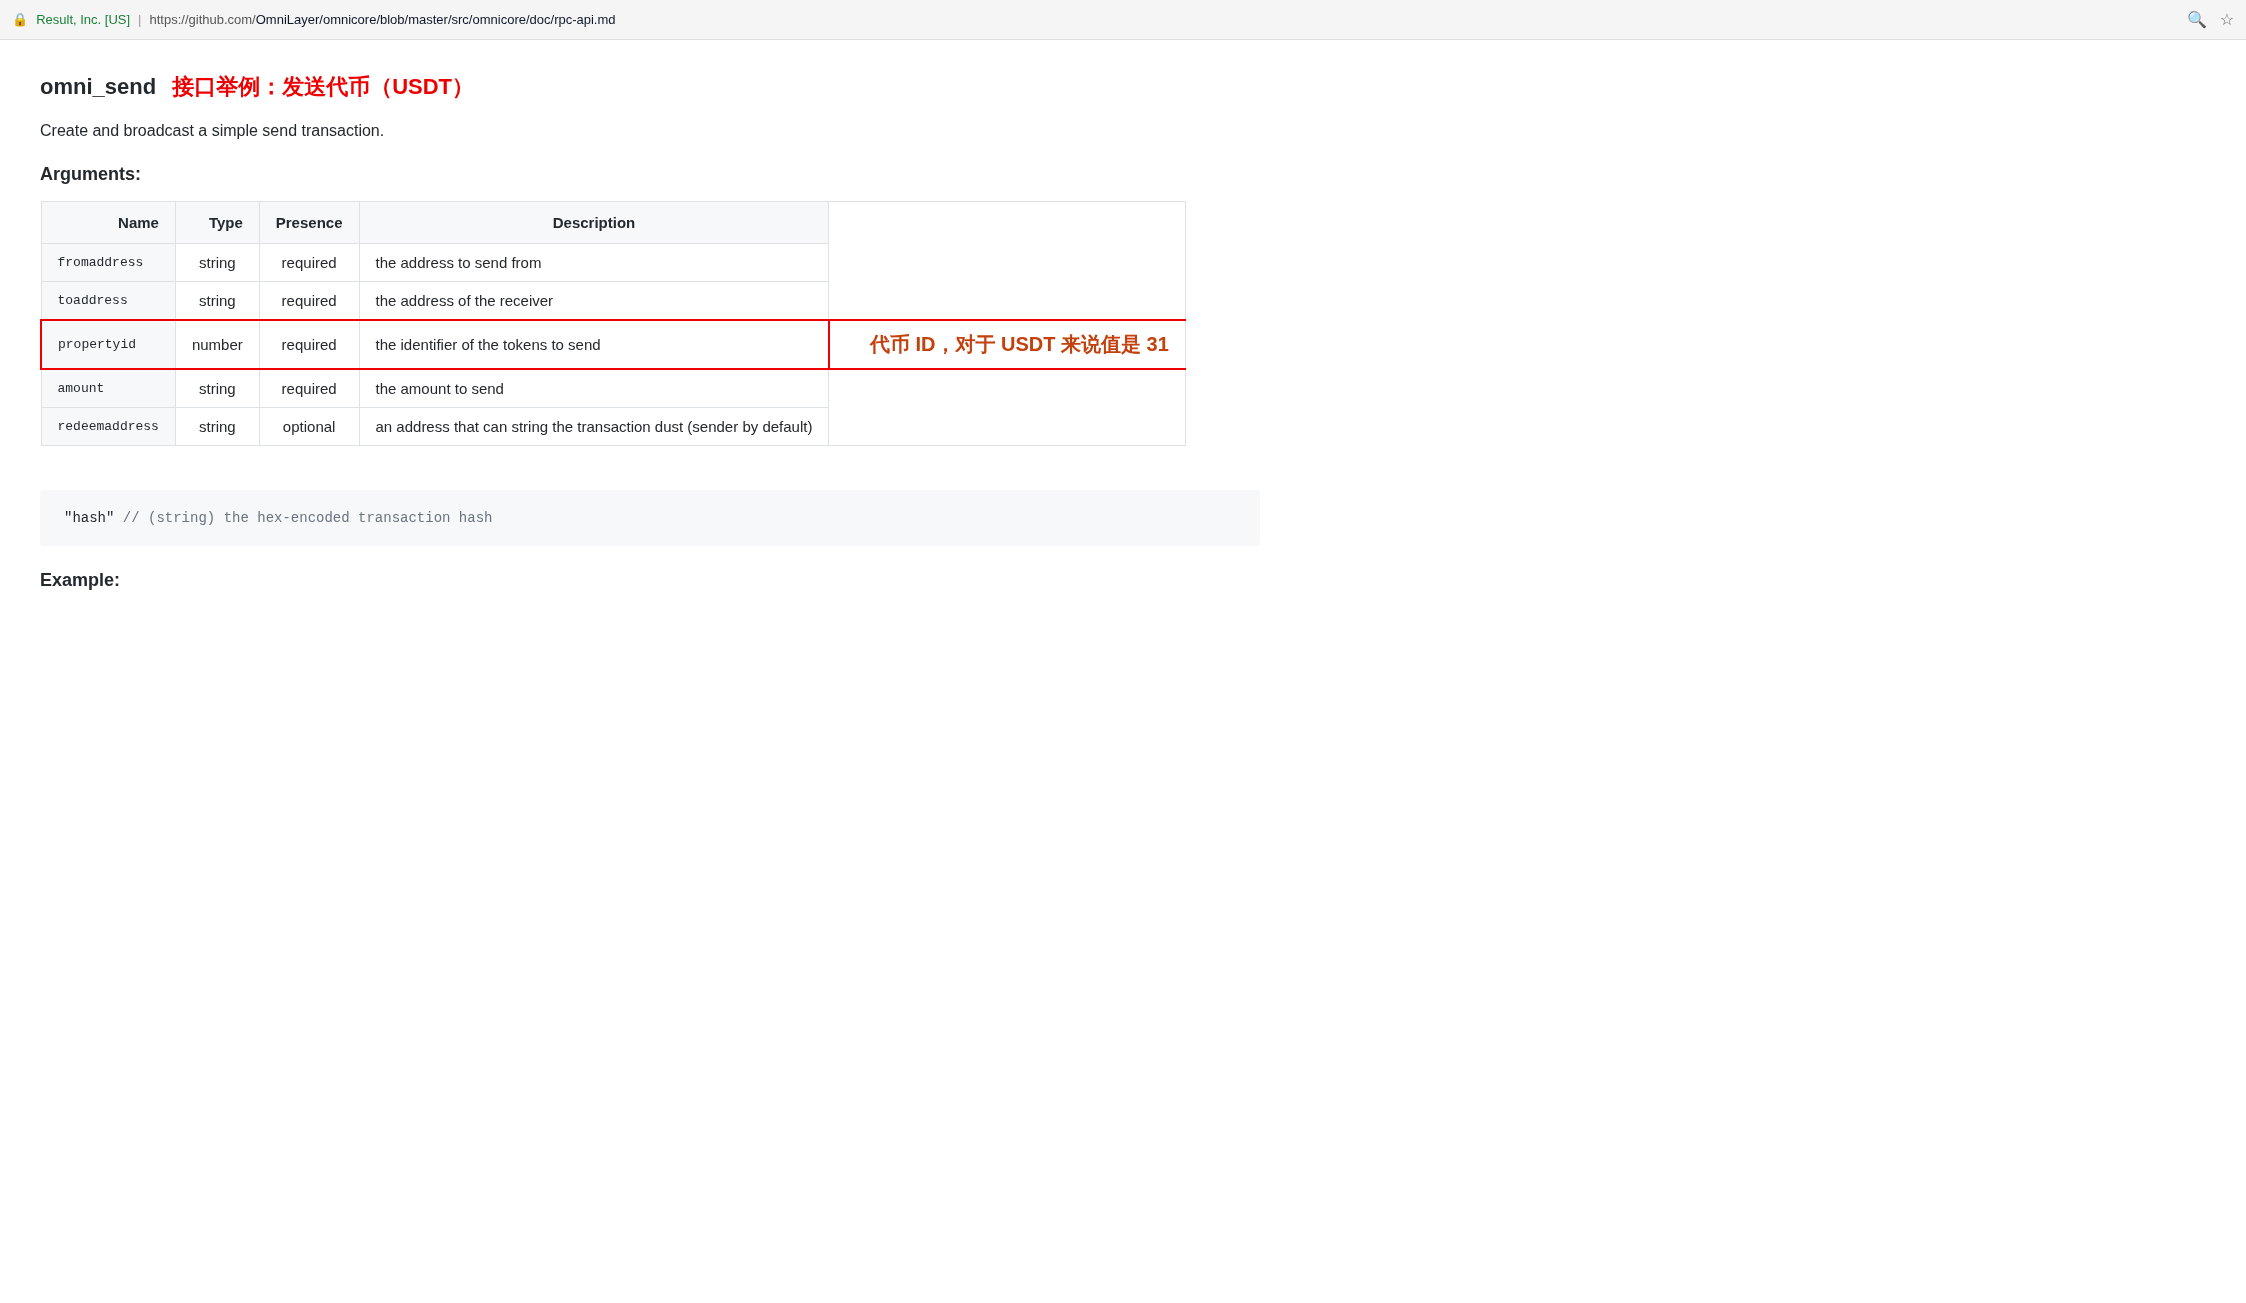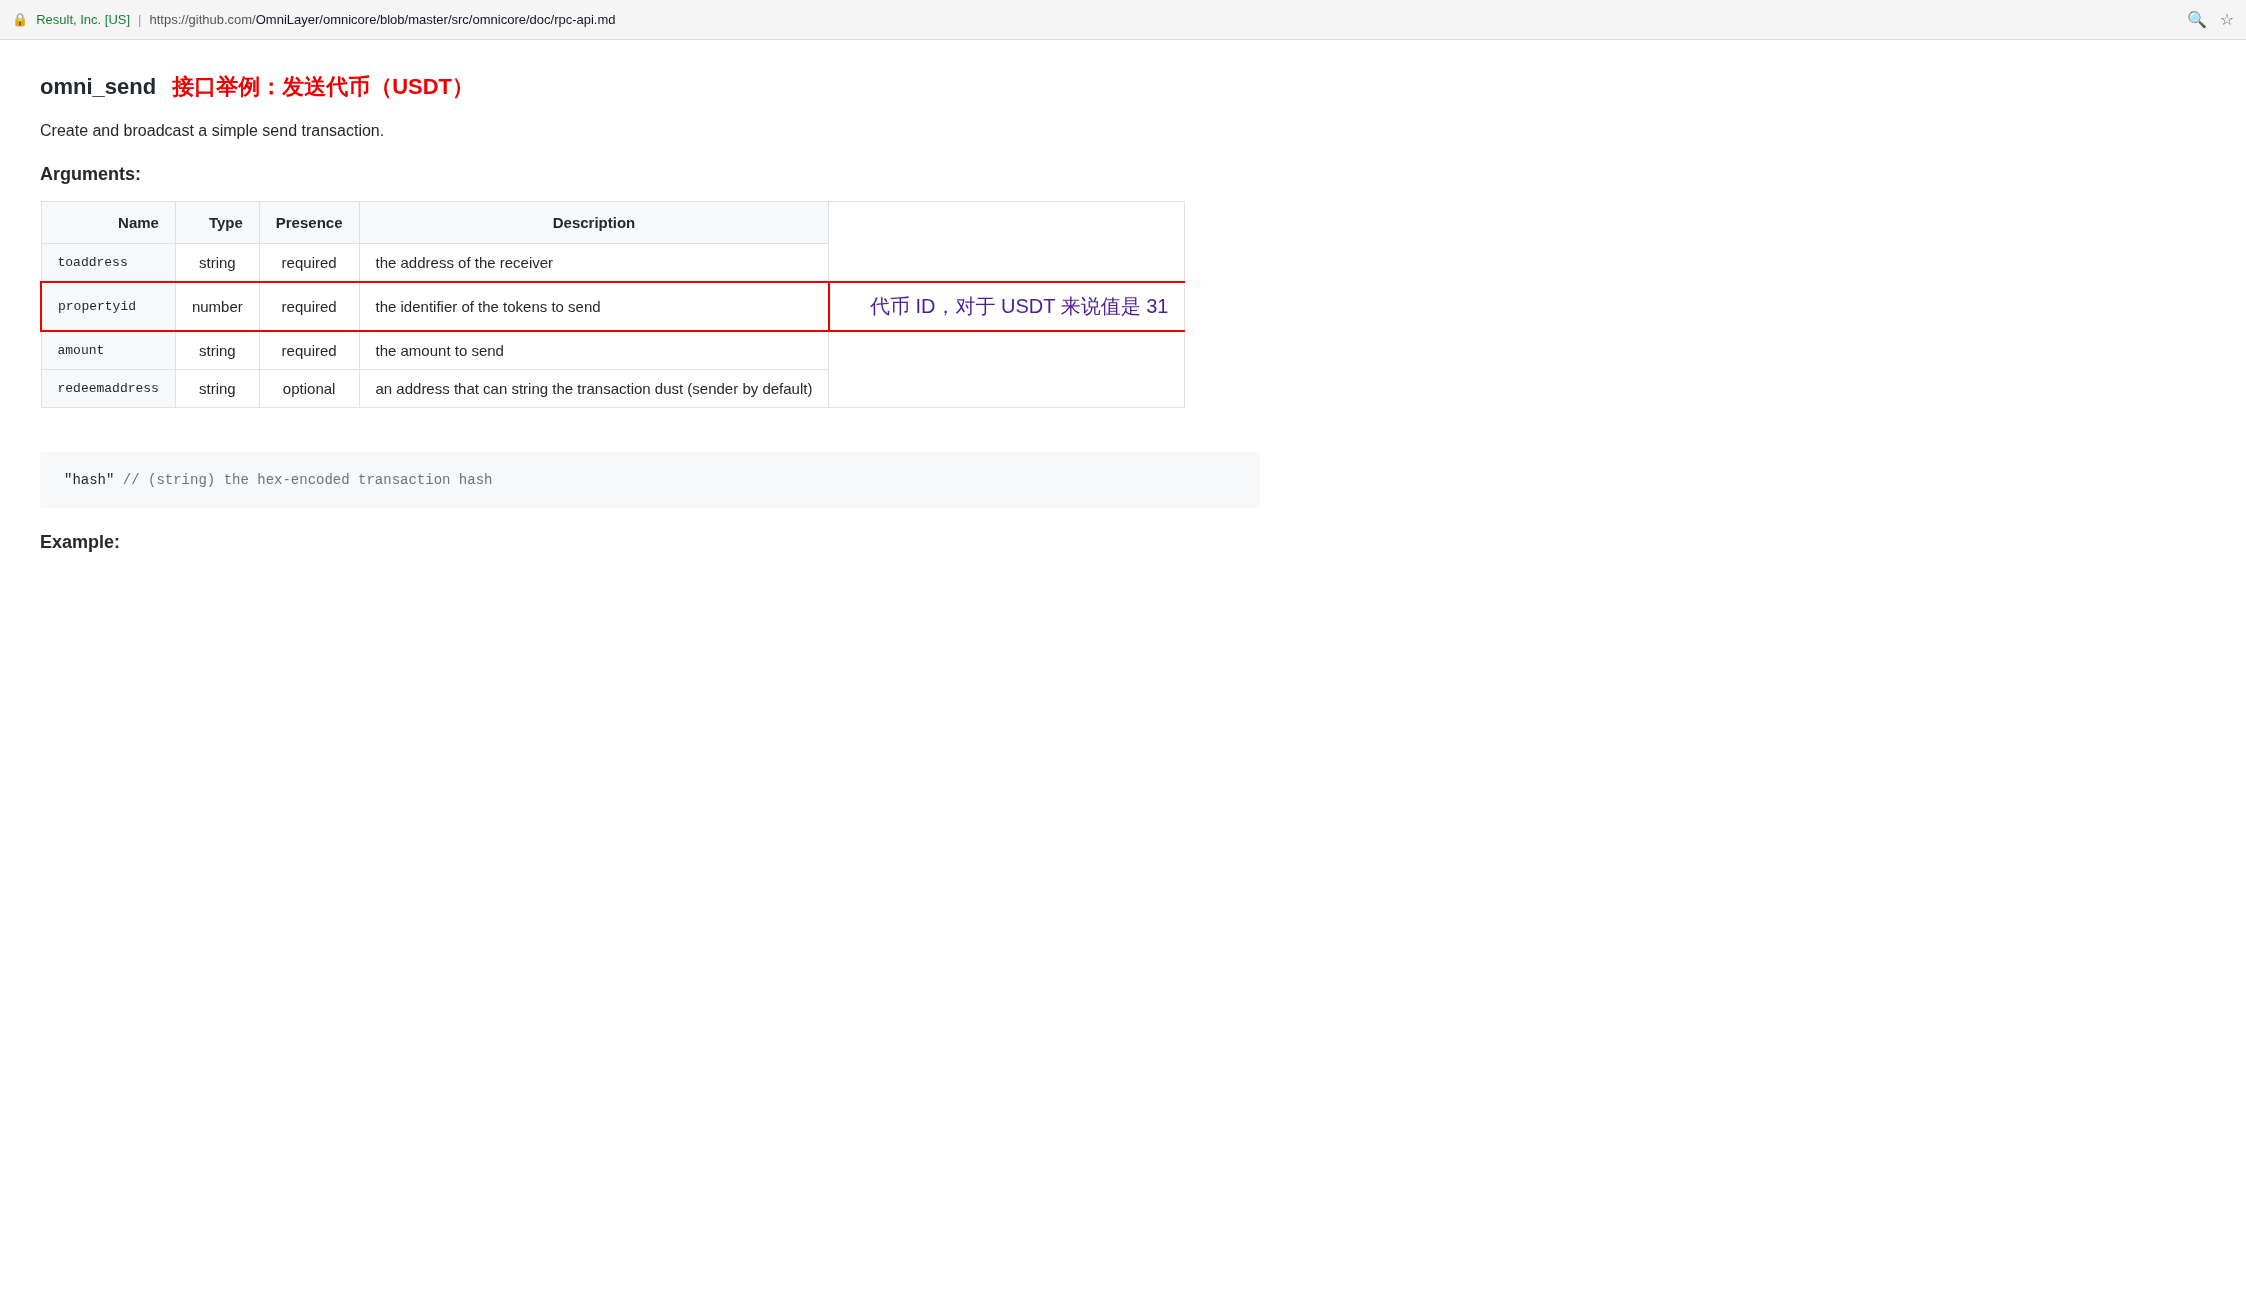--- a/index.html
+++ b/index.html
@@ -143,23 +143,23 @@
 
     .highlighted-row td:first-child {
       border-left: 2px solid #e00 !important;
     }
 
     .highlighted-row td.last-highlighted {
       border-right: 2px solid #e00 !important;
     }
 
     .highlight-annotation {
-      color: #4c1d95;
+      color: #c2410c;
       font-size: 20px;
-      font-weight: 400;
+      font-weight: 700;
       padding-left: 20px;
       white-space: nowrap;
     }
 
     .result-section {
       margin-bottom: 24px;
     }
 
     .code-block {
       background: #f6f8fa;
@@ -217,20 +217,27 @@
       <thead>
         <tr>
           <th>Name</th>
           <th>Type</th>
           <th>Presence</th>
           <th class="desc-col">Description</th>
         <th style="border: none; background: transparent;"></th>
           </tr>
       </thead>
       <tbody id="table-body">
+      <tr>
+            <td class="name-col">fromaddress</td>
+            <td class="type-col">string</td>
+            <td class="presence-col">required</td>
+            <td>the address to send from</td>
+            <td class="annotation-cell" style="border: none; background: transparent;"></td>
+          </tr>
           <tr>
             <td class="name-col">toaddress</td>
             <td class="type-col">string</td>
             <td class="presence-col">required</td>
             <td>the address of the receiver</td>
             <td class="annotation-cell" style="border: none; background: transparent;"></td>
           </tr>
           <tr class="highlighted-row">
             <td class="name-col">propertyid</td>
             <td class="type-col">number</td>

